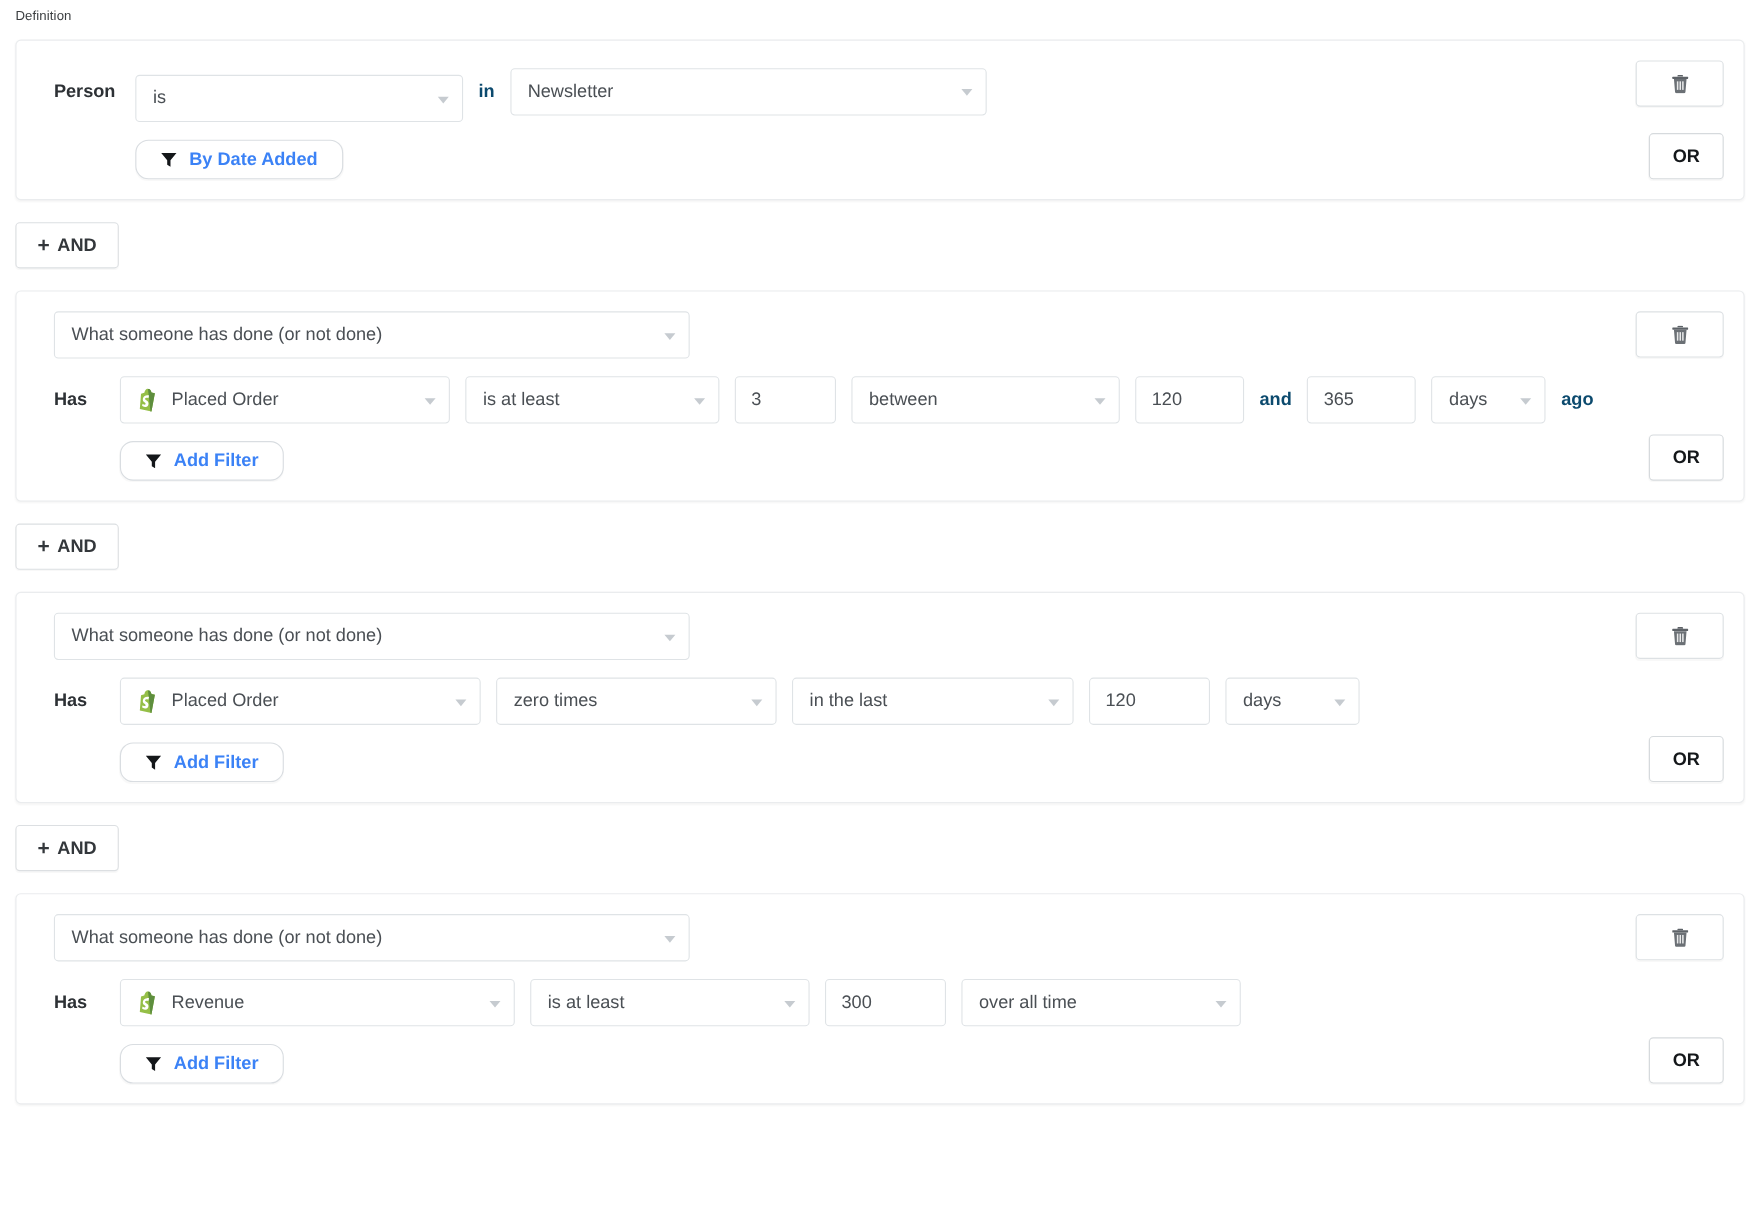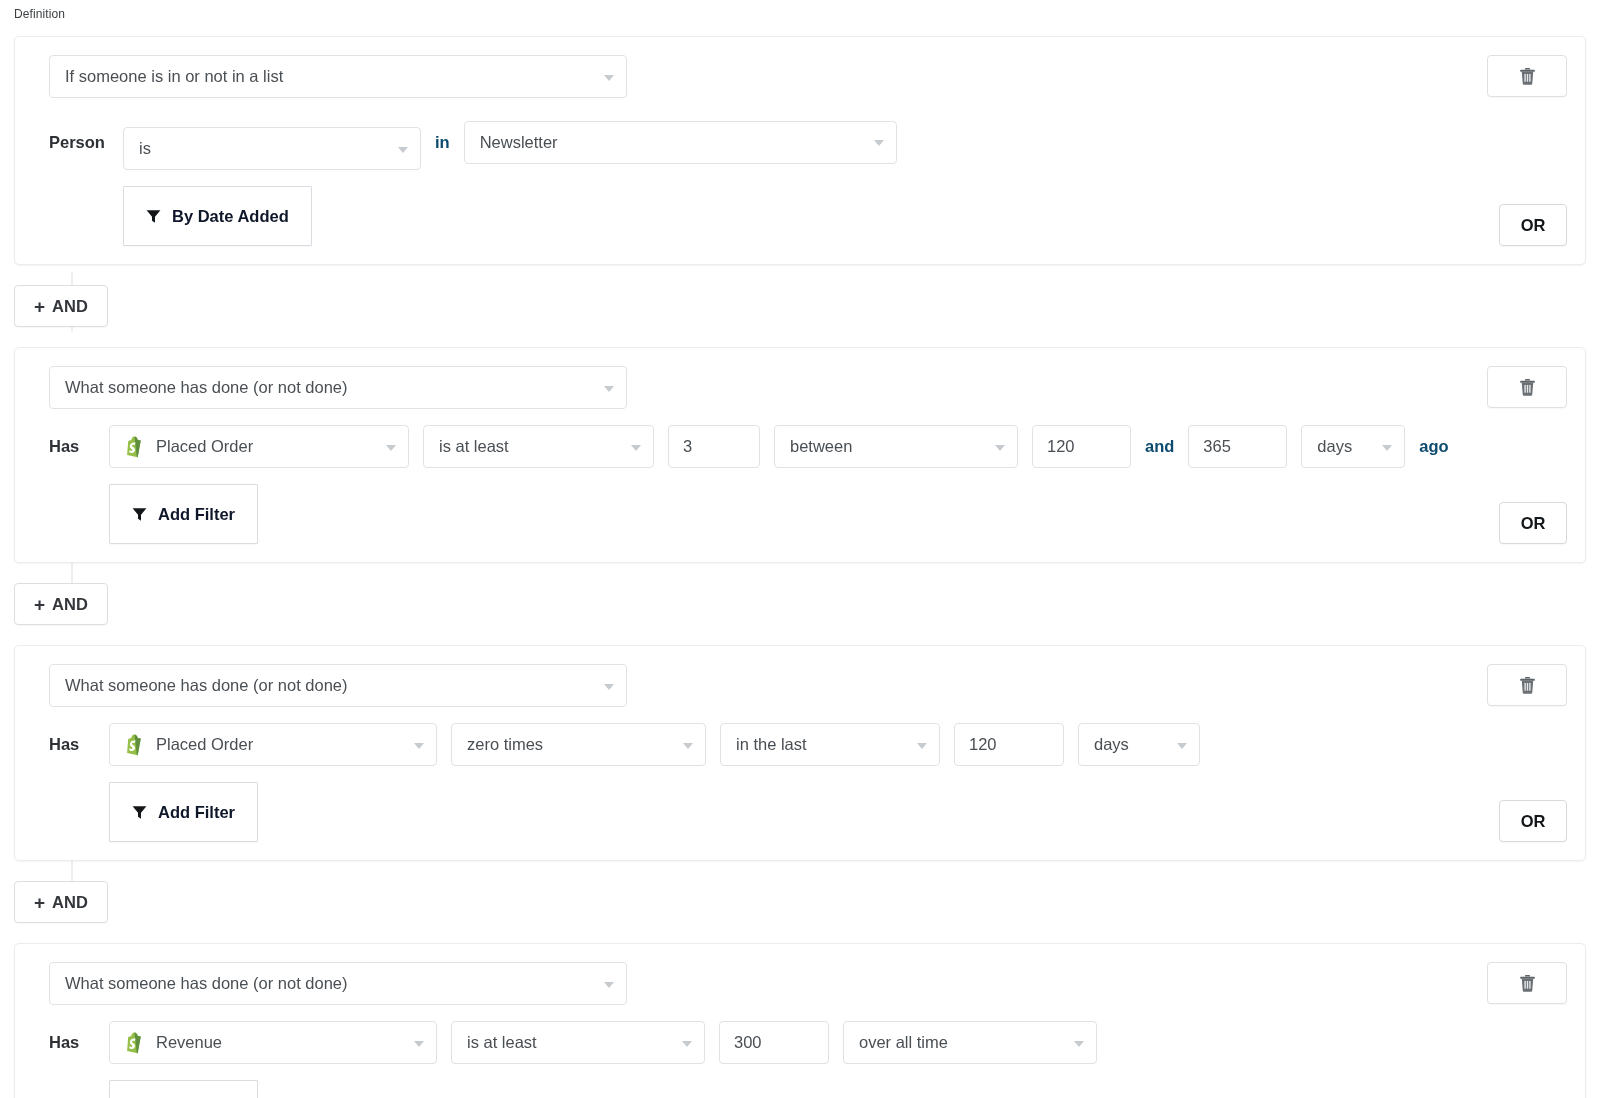--- a/index.html
+++ b/index.html
@@ -132,32 +132,32 @@
     font-size: 16.5px;
     font-weight: 700;
     color: #2d3135;
     white-space: nowrap;
     width: 60px;
   }
   .lead-label.narrow { width: 46px; }
 
   
   .btn {
-    height: 60px;
+    height: 36px;
     border: 1px solid #d9dde1;
-    border-radius: 1px;
+    border-radius: 12px;
     background: #ffffff;
     display: inline-flex;
     align-items: center;
     justify-content: center;
     gap: 11px;
     padding: 0 22px;
     font-size: 16.5px;
     font-weight: 700;
-    color: #0f172a;
+    color: #3b82f6;
     cursor: pointer;
     box-shadow: 0 1px 1px rgba(16,22,26,0.03);
   }
 
   .btn .funnel { width: 15px; height: 15px; display: block; }
 
   .btn-or {
     position: absolute;
     right: 18px;
     width: 68px;
@@ -229,26 +229,20 @@
 
   <div class="connector" style="top:272px;height:60px;"></div>
   <div class="connector" style="top:550px;height:60px;"></div>
   <div class="connector" style="top:828px;height:60px;"></div>
 
   <div class="builder">
 
     <div class="card">
       <div class="card-inner">
 
-        <div class="row">
-          <div class="select" style="width:578px;">
-            <span>If someone is in or not in a list</span>
-            <span class="caret"></span>
-          </div>
-        </div>
 
         <div class="row">
           <div class="lead-label">Person</div>
 
           <div class="select" style="width:298px;margin-top:13px;">
             <span>is</span>
             <span class="caret"></span>
           </div>
 
           <div class="inline-label">in</div>
@@ -393,21 +387,21 @@
             </svg>
             <span>Placed Order</span>
             <span class="caret"></span>
           </div>
 
           <div class="select" style="width:255px;">
             <span>zero times</span>
             <span class="caret"></span>
           </div>
 
-          <div class="select" style="width:220px;">
+          <div class="select" style="width:256px;">
             <span>in the last</span>
             <span class="caret"></span>
           </div>
 
           <div class="textinput" style="width:110px;">120</div>
 
           <div class="select" style="width:122px;">
             <span>days</span>
             <span class="caret"></span>
           </div>
@@ -451,21 +445,21 @@
         <div class="row">
           <div class="select" style="width:578px;">
             <span>What someone has done (or not done)</span>
             <span class="caret"></span>
           </div>
         </div>
 
         <div class="row">
           <div class="lead-label narrow">Has</div>
 
-          <div class="select with-icon" style="width:328px;">
+          <div class="select with-icon" style="width:359px;">
             <svg class="shopify-icon" viewBox="0 0 20 22">
               <path d="M10.2 0.4 c-0.6 0 -1.3 0.3 -1.9 1.1 c-0.5 0.7 -0.9 1.7 -1.1 2.6 l-3 0.9 l-1.1 13.9 l10.6 2.3 l3.1 -16.6 l-3.1 -0.7 c-0.3 -1.5 -1.1 -3.5 -3.5 -3.5 Z" fill="#95BF47"></path>
               <path d="M10.5 0.4 l-0.3 0 c2.4 0 3.2 2 3.5 3.5 l3.1 0.7 l-3.1 16.6 l-0.9 -0.2 Z" fill="#5E8E3E"></path>
               <path d="M11.4 7.1 l-0.5 1.9 s-0.8 -0.4 -1.7 -0.3 c-1.3 0.1 -1.3 0.9 -1.3 1.1 c0.1 1.1 2.9 1.3 3.1 3.8 c0.1 2 -1 3.3 -2.7 3.4 c-2 0.1 -3.1 -1.1 -3.1 -1.1 l0.4 -1.8 s1.1 0.8 2 0.8 c0.6 0 0.8 -0.5 0.8 -0.8 c-0.1 -1.4 -2.4 -1.3 -2.6 -3.6 c-0.1 -1.9 1.1 -3.9 3.9 -4.1 c1.1 -0.1 1.7 0.2 1.7 0.2 Z" fill="#FFFFFF"></path>
             </svg>
             <span>Revenue</span>
             <span class="caret"></span>
           </div>
 
           <div class="select" style="width:254px;">

